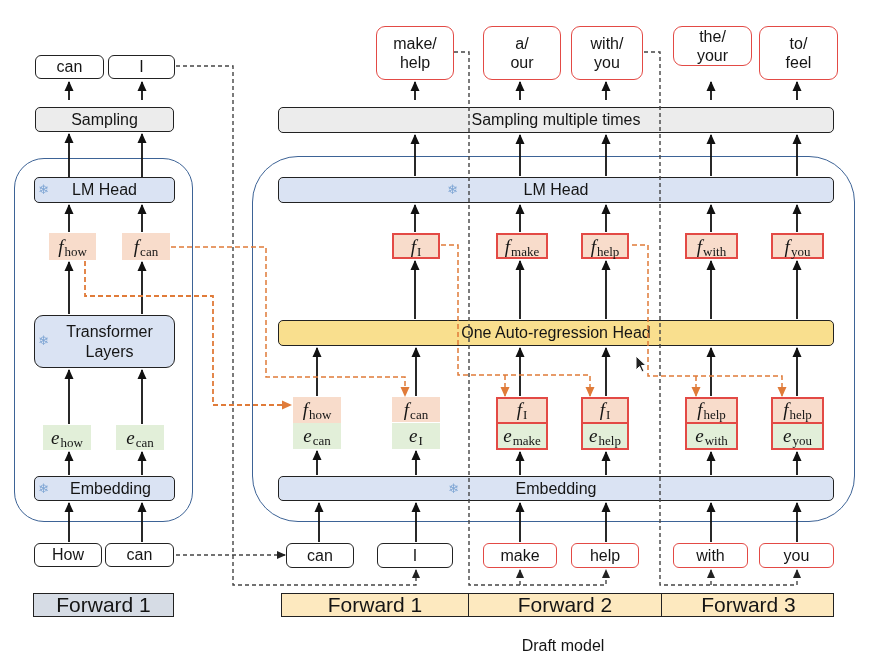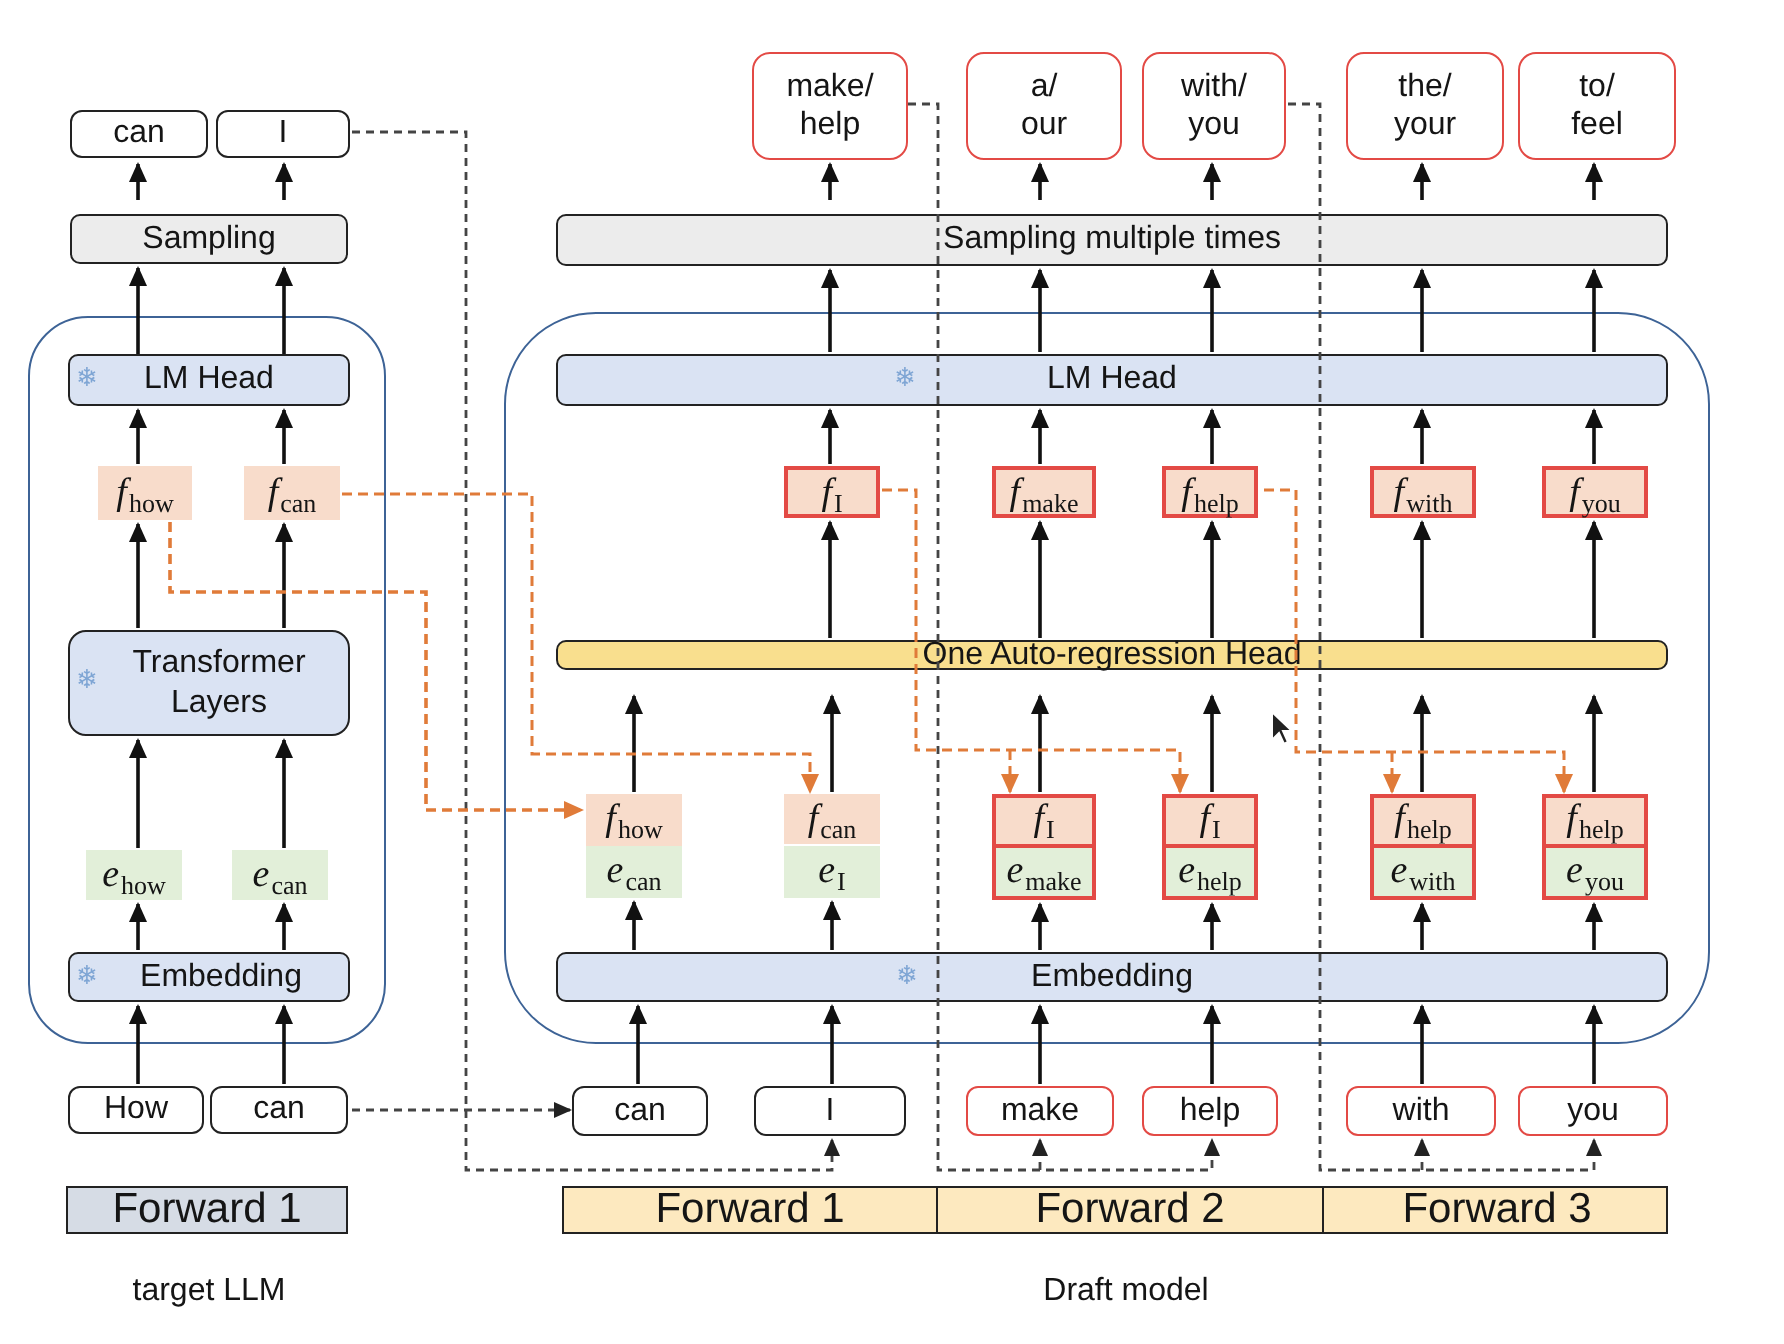--- a/index.html
+++ b/index.html
@@ -83,37 +83,36 @@
     <span>Embedding</span>
   </div>
   <span class="snow" style="left:38px;top:482px;">❄</span>
 
   <div class="box tok" style="left:34px;top:543px;width:68px;height:24px;">How</div>
   <div class="box tok" style="left:105px;top:543px;width:69px;height:24px;">can</div>
 
   <div class="fwd" style="left:33px;top:593px;width:141px;height:24px;background:var(--fwd-target);">
     <div class="seg" style="width:100%;">Forward 1</div>
   </div>
-  <div class="caption" style="left:34px;top:637px;width:141px;">target LLM</div>
 
   <div class="container" style="left:252px;top:156px;width:603px;height:366px;border-radius:46px;"></div>
 
   <div class="box tok red two" style="left:376px;top:26px;width:78px;height:54px;">
     <span>make/</span>
       <span>help</span>
   </div>
   <div class="box tok red two" style="left:483px;top:26px;width:78px;height:54px;">
     <span>a/</span>
       <span>our</span>
   </div>
   <div class="box tok red two" style="left:571px;top:26px;width:72px;height:54px;">
     <span>with/</span>
       <span>you</span>
   </div>
-  <div class="box tok red two" style="left:673px;top:26px;width:79px;height:54px;">
+  <div class="box tok red two" style="left:673px;top:26px;width:79px;height:40px;">
     <span>the/</span>
       <span>your</span>
   </div>
   <div class="box gray" style="left:278px;top:107px;width:556px;height:26px;">Sampling multiple times</div>
 
   <div class="box tok red two" style="left:759px;top:26px;width:79px;height:54px;">
     <span>to/</span>
       <span>feel</span>
   </div>
 
@@ -136,21 +135,21 @@
   </div>
   <div class="box math peach redb" style="left:685px;top:233px;width:53px;height:26px;">
     <span class="sym">f</span>
       <span class="sub">with</span>
   </div>
   <div class="box math peach redb" style="left:771px;top:233px;width:53px;height:26px;">
     <span class="sym">f</span>
       <span class="sub">you</span>
   </div>
 
-  <div class="box yellow" style="left:278px;top:320px;width:556px;height:15px;">One Auto-regression Head</div>
+  <div class="box yellow" style="left:278px;top:320px;width:556px;height:26px;">One Auto-regression Head</div>
 
   <div class="pair math" style="left:293px;top:397px;width:48px;height:52px;">
     <div class="half top peach">
         <span class="sym">f</span>
         <span class="sub">how</span>
       </div>
     <div class="half bot green">
         <span class="sym">e</span>
         <span class="sub">can</span>
       </div>

